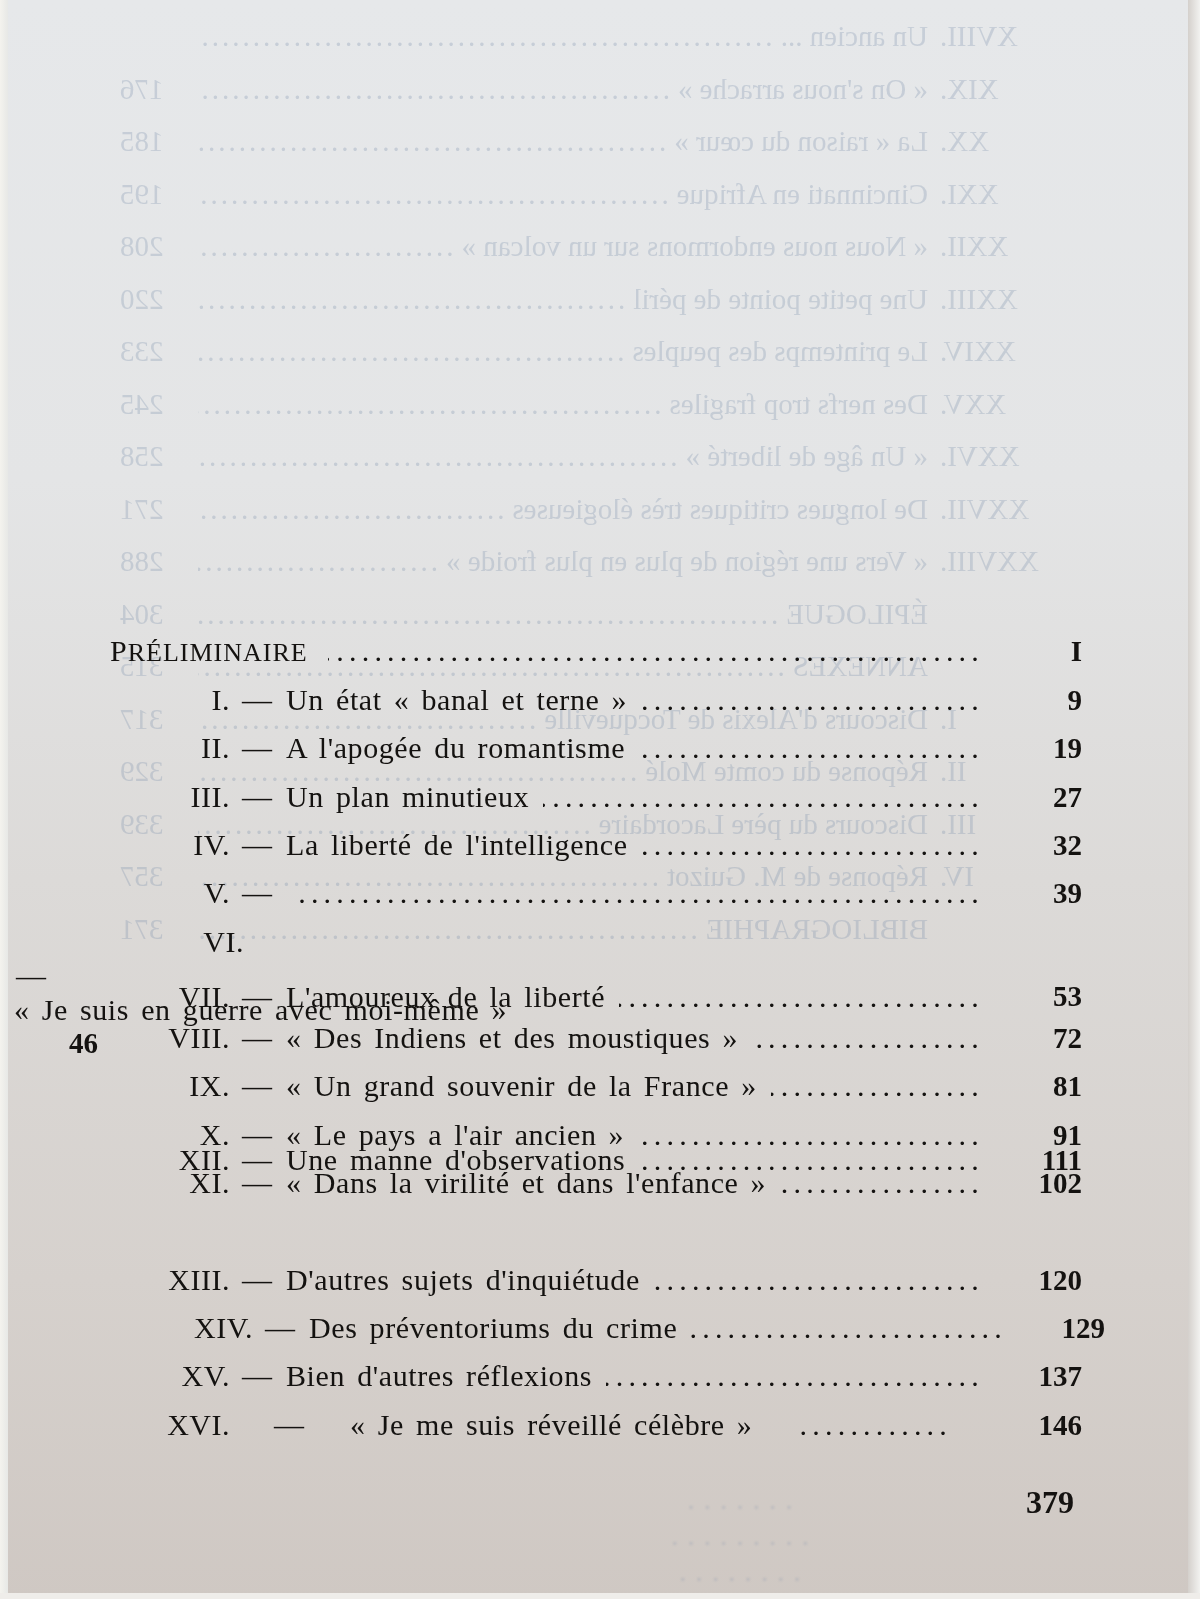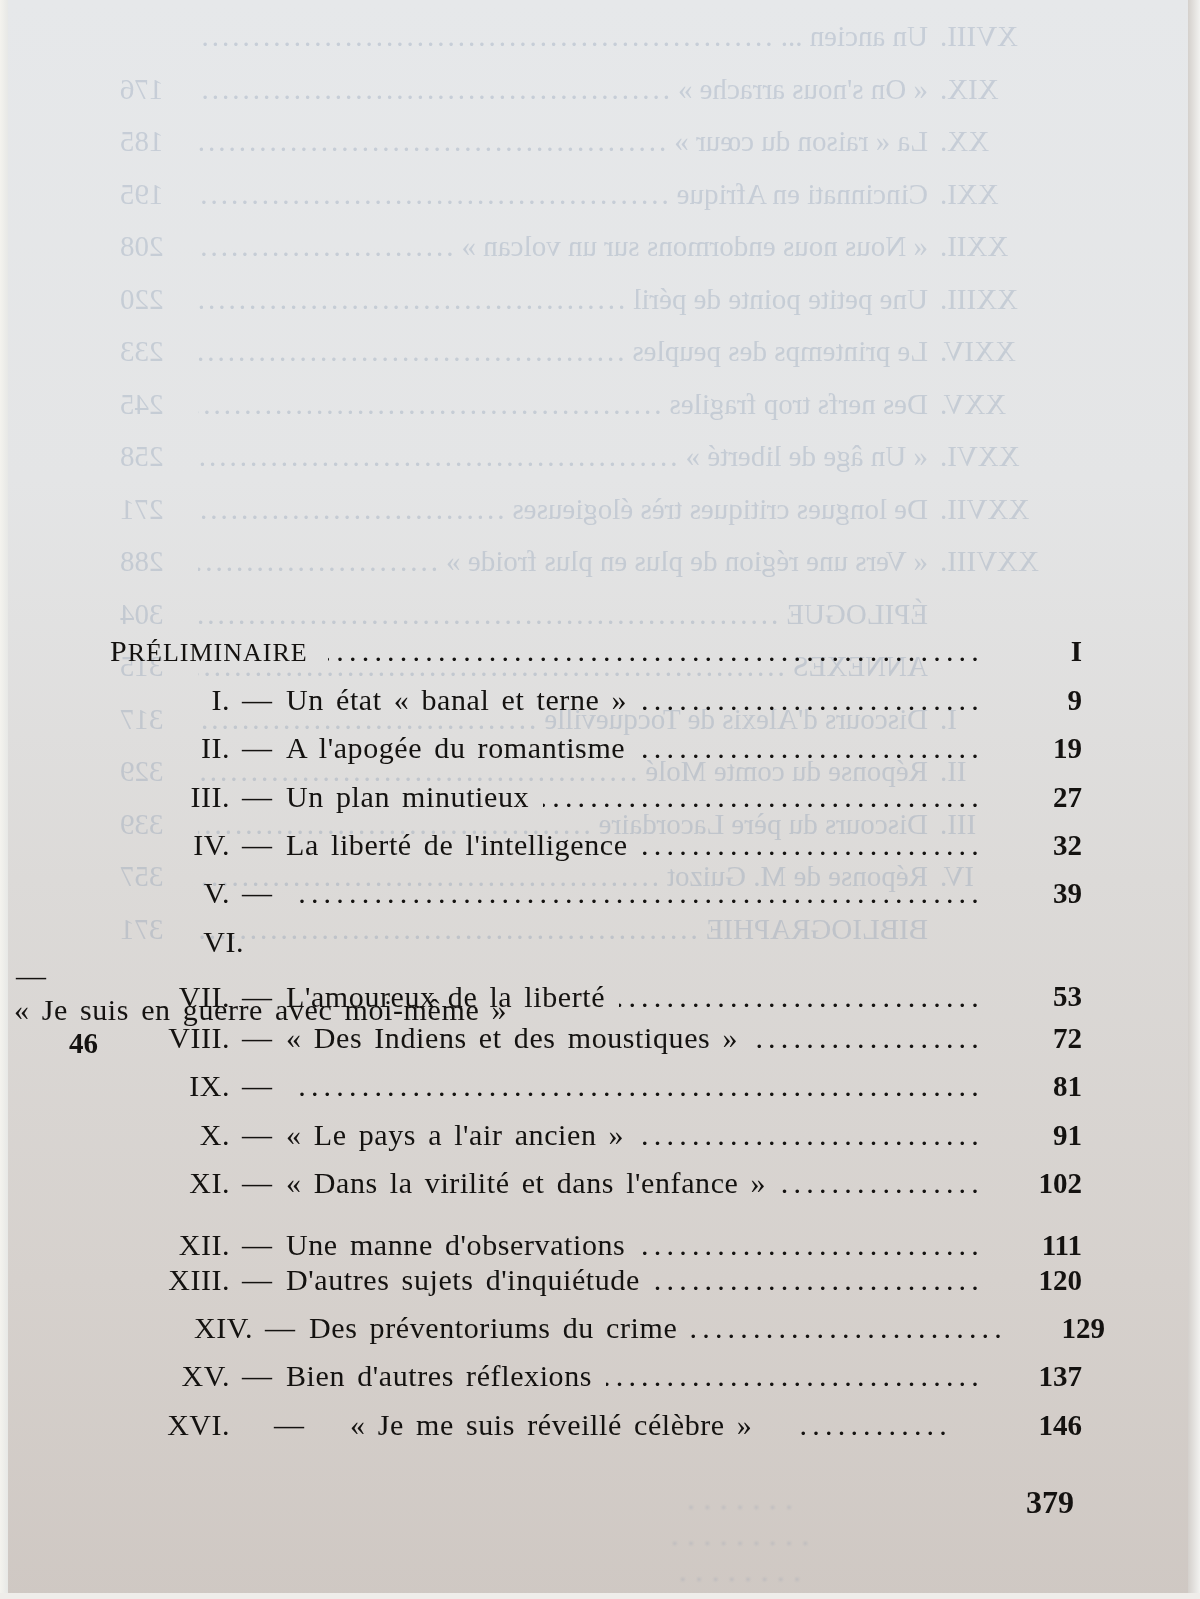--- a/index.html
+++ b/index.html
@@ -252,38 +252,39 @@
         <div class="row" style="top: 1021.1px;">
     <span class="num">VIII.</span>
     <span class="dash">—</span>
     <span class="title">« Des Indiens et des moustiques »</span>
     <span class="dots">..................................................................................</span>
     <span class="pg">72</span>
   </div>
         <div class="row" style="top: 1069.4px;">
     <span class="num">IX.</span>
     <span class="dash">—</span>
+    <span class="title">« Un grand souvenir de la France »</span>
     <span class="dots">..................................................................................</span>
     <span class="pg">81</span>
   </div>
         <div class="row" style="top: 1117.7px;">
     <span class="num">X.</span>
     <span class="dash">—</span>
     <span class="title">« Le pays a l'air ancien »</span>
     <span class="dots">..................................................................................</span>
     <span class="pg">91</span>
   </div>
         <div class="row" style="top: 1166px;">
     <span class="num">XI.</span>
     <span class="dash">—</span>
     <span class="title">« Dans la virilité et dans l'enfance »</span>
     <span class="dots">..................................................................................</span>
     <span class="pg">102</span>
   </div>
-        <div class="row" style="top: 1228px; justify-content: flex-end;">
+        <div class="row" style="top: 1143px; justify-content: flex-end;">
     <span class="num">XII.</span>
     <span class="dash">—</span>
     <span class="title">Une manne d'observations</span>
     <span class="dots">..................................................................................</span>
     <span class="pg">111</span>
   </div>
         <div class="row" style="top: 1262.6px;">
     <span class="num">XIII.</span>
     <span class="dash">—</span>
     <span class="title">D'autres sujets d'inquiétude</span>

